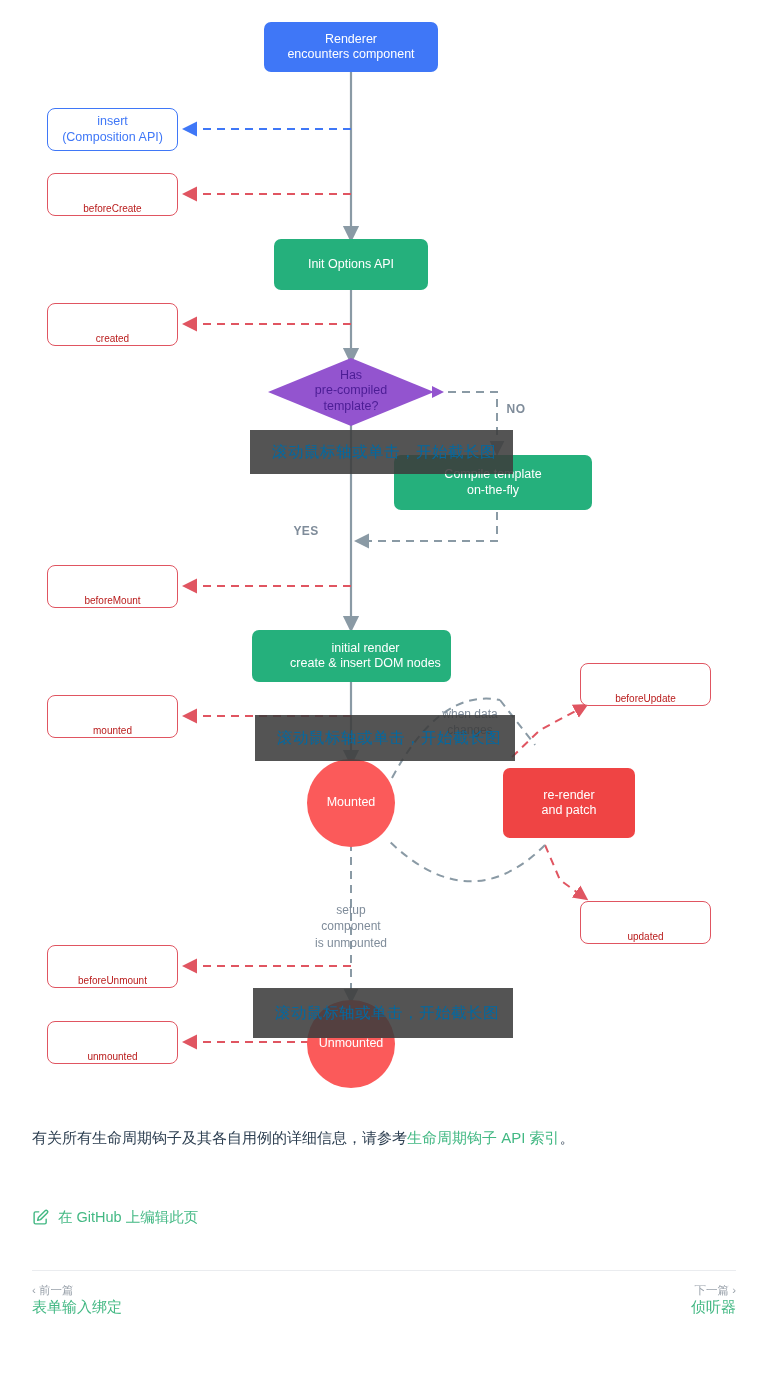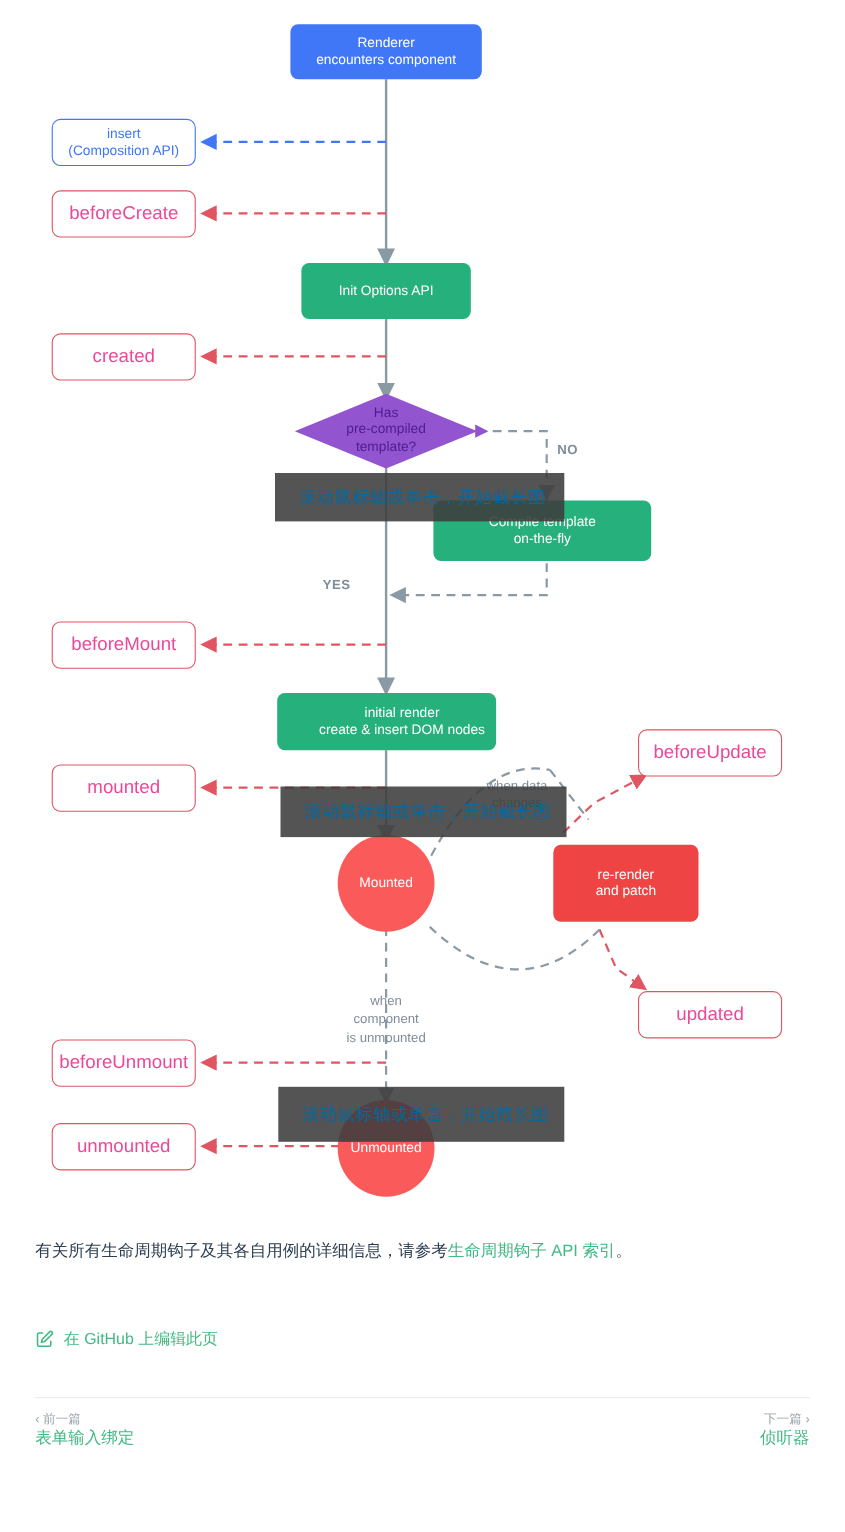--- a/index.html
+++ b/index.html
@@ -42,23 +42,24 @@
   }
 
   .node-solid {
     color: #ffffff;
     font-size: 12.5px;
     border-radius: 7px;
   }
   .node-hook {
     background: #ffffff;
     border: 1.6px solid #e05561;
-    color: #ec4899;
+    color: #b91c1c;
     border-radius: 8px;
-    font-size: 17px;
+    font-size: 10px;
+    align-items: flex-end;
   }
   .node-hook-blue {
     background: #ffffff;
     border: 1.8px solid #3f77f7;
     color: #3f77f7;
     border-radius: 8px;
     font-size: 12.5px;
   }
   .node-circle {
     border-radius: 50%;
@@ -303,21 +304,21 @@
   <div class="edge-label edge-label-bold" style="left:284px; top:507px; width:44px;">
     <span>YES</span>
   </div>
 
   <div class="edge-label" style="left:422px; top:690px; width:96px;">
     <span>when data
 changes</span>
   </div>
 
   <div class="edge-label" style="left:303px; top:886px; width:96px;">
-    <span>when
+    <span>setup
 component
 is unmounted</span>
   </div>
 
   <div class="shot-tip" style="left:250px; top:430px; width:263px; height:44px;">
     <span>滚动鼠标轴或单击，开始截长图</span>
   </div>
 
   <div class="shot-tip" style="left:255px; top:715px; width:260px; height:46px;">
     <span>滚动鼠标轴或单击，开始截长图</span>

